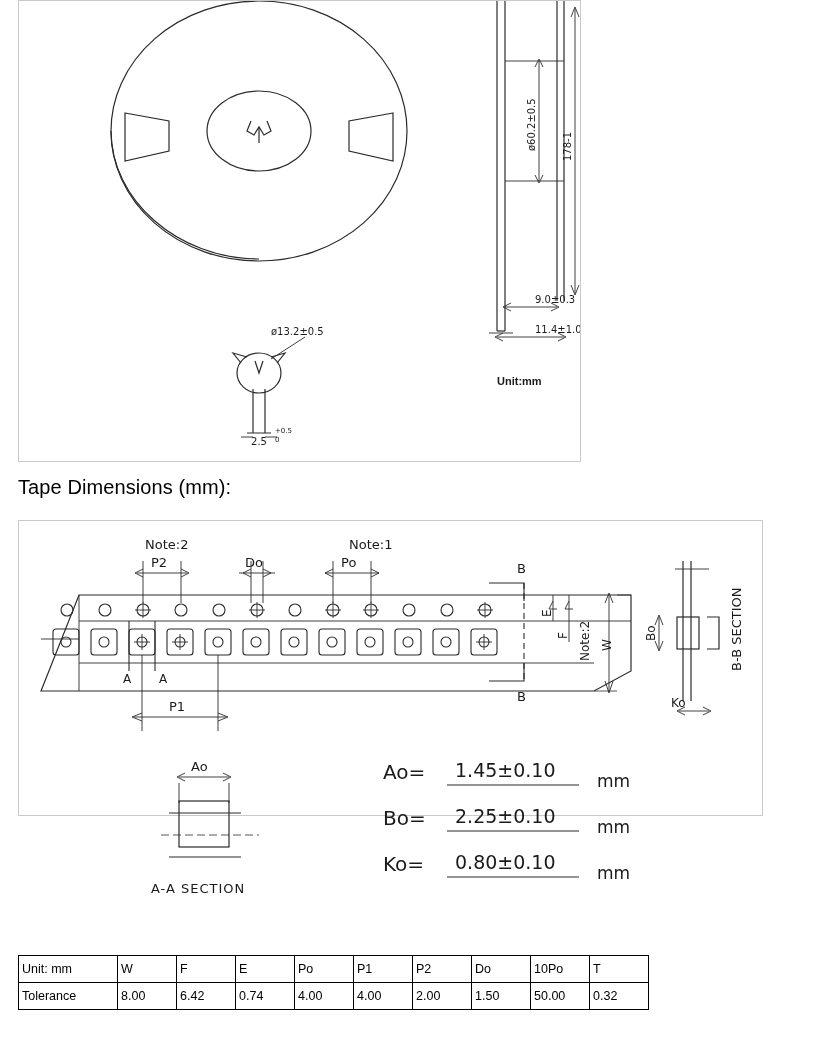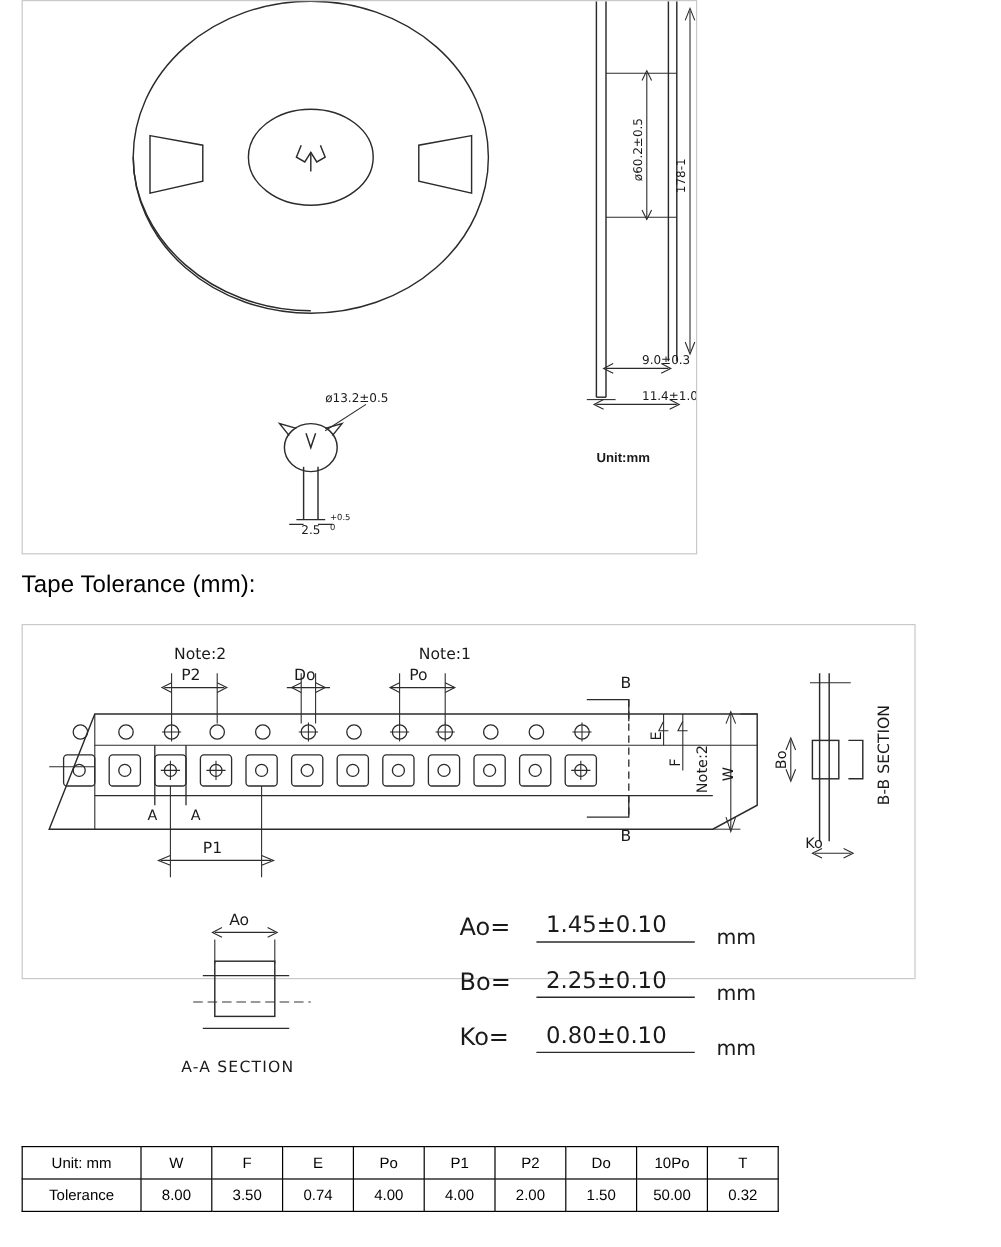--- a/index.html
+++ b/index.html
@@ -61,21 +61,20 @@
   .dim-table {
     position: absolute;
     left: 18px;
     top: 955px;
     border-collapse: collapse;
     font-size: 12.5px;
     font-family: "Liberation Sans", sans-serif;
   }
   .dim-table td {
     border: 1px solid #000;
-    text-align: center;
     padding: 4px 3px;
     height: 18px;
     white-space: nowrap;
   }
   .dim-table td.label {
     width: 92px;
   }
   .dim-table td.cell {
     width: 52px;
   }
@@ -163,21 +162,21 @@
       </g>
 
       <text class="hand" x="516" y="150" font-size="10" transform="rotate(-90 516 150)">ø60.2±0.5</text>
       <text class="hand" x="552" y="160" font-size="10" transform="rotate(-90 552 160)">178-1</text>
       <text class="hand" x="516" y="302" font-size="10">9.0±0.3</text>
       <text class="hand" x="516" y="332" font-size="10">11.4±1.0</text>
       <text x="478" y="384" font-size="11" font-weight="bold" font-family="Liberation Serif, serif">Unit:mm</text>
     </svg>
   </div>
 
-  <div class="section-title">Tape Tolerance (mm):</div>
+  <div class="section-title">Tape Dimensions (mm):</div>
 
   <div class="tape-figure">
     <svg width="743" height="416" viewBox="0 0 743 416">
 
       <text class="hand" x="126" y="28" font-size="13">Note:2</text>
       <text class="hand" x="330" y="28" font-size="13">Note:1</text>
 
       <g fill="none" stroke="#2b2b2b" stroke-width="1.2">
 
         <path d="M22 170 L60 74 L612 74 L612 150 L575 170 Z"></path>
@@ -373,21 +372,21 @@
         <td class="cell">Po</td>
         <td class="cell">P1</td>
         <td class="cell">P2</td>
         <td class="cell">Do</td>
         <td class="cell">10Po</td>
         <td class="cell">T</td>
       </tr>
       <tr>
         <td class="label">Tolerance</td>
         <td class="cell">8.00</td>
-        <td class="cell">3.50</td>
+        <td class="cell">6.42</td>
         <td class="cell">0.74</td>
         <td class="cell">4.00</td>
         <td class="cell">4.00</td>
         <td class="cell">2.00</td>
         <td class="cell">1.50</td>
         <td class="cell">50.00</td>
         <td class="cell">0.32</td>
       </tr>
     </tbody>
   </table>

